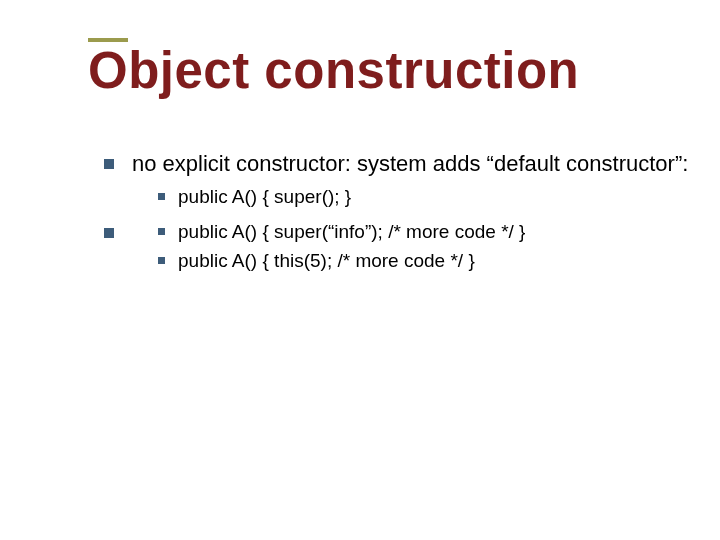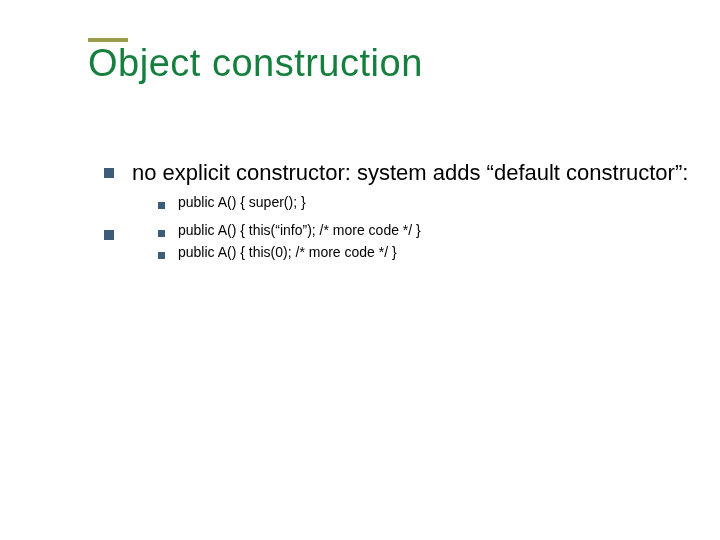--- a/index.html
+++ b/index.html
@@ -23,30 +23,30 @@
     left: 88px;
     top: 38px;
   }
   .title-underline {
     width: 40px;
     height: 4px;
     background: #9b9b4d;
     margin-bottom: 2px;
   }
   .title {
-    font-size: 38px;
-    font-weight: 400;
+    font-size: 51px;
+    font-weight: 700;
     letter-spacing: 0.5px;
-    color: #15803d;
+    color: #7f1d1d;
     line-height: 1.05;
   }
   .body {
     position: absolute;
     left: 100px;
-    top: 159px;
+    top: 150px;
     right: 30px;
   }
   ul.lvl1 {
     list-style: none;
     margin: 0;
     padding: 0;
   }
   ul.lvl1 > li {
     position: relative;
     padding-left: 32px;
@@ -64,21 +64,21 @@
     background: #3d5c7a;
   }
   ul.lvl2 {
     list-style: none;
     margin: 6px 0 10px 0;
     padding: 0 0 0 24px;
   }
   ul.lvl2 > li {
     position: relative;
     padding-left: 22px;
-    font-size: 14px;
+    font-size: 19px;
     line-height: 1.35;
     margin-bottom: 3px;
   }
   ul.lvl2 > li::before {
     content: "";
     position: absolute;
     left: 2px;
     top: 9px;
     width: 7px;
     height: 7px;
@@ -104,24 +104,24 @@
           <li>
             <span>public A() { super(); }</span>
           </li>
         </ul>
       </li>
 
 
       <li>
         <ul class="lvl2">
           <li>
-            <span>public A() { this(“info”); /* more code */ }</span>
+            <span>public A() { super(“info”); /* more code */ }</span>
           </li>
           <li>
-            <span>public A() { this(0); /* more code */ }</span>
+            <span>public A() { this(5); /* more code */ }</span>
           </li>
         </ul>
       </li>
 
     </ul>
   </div>
 
 </div>
 
 </body></html>

